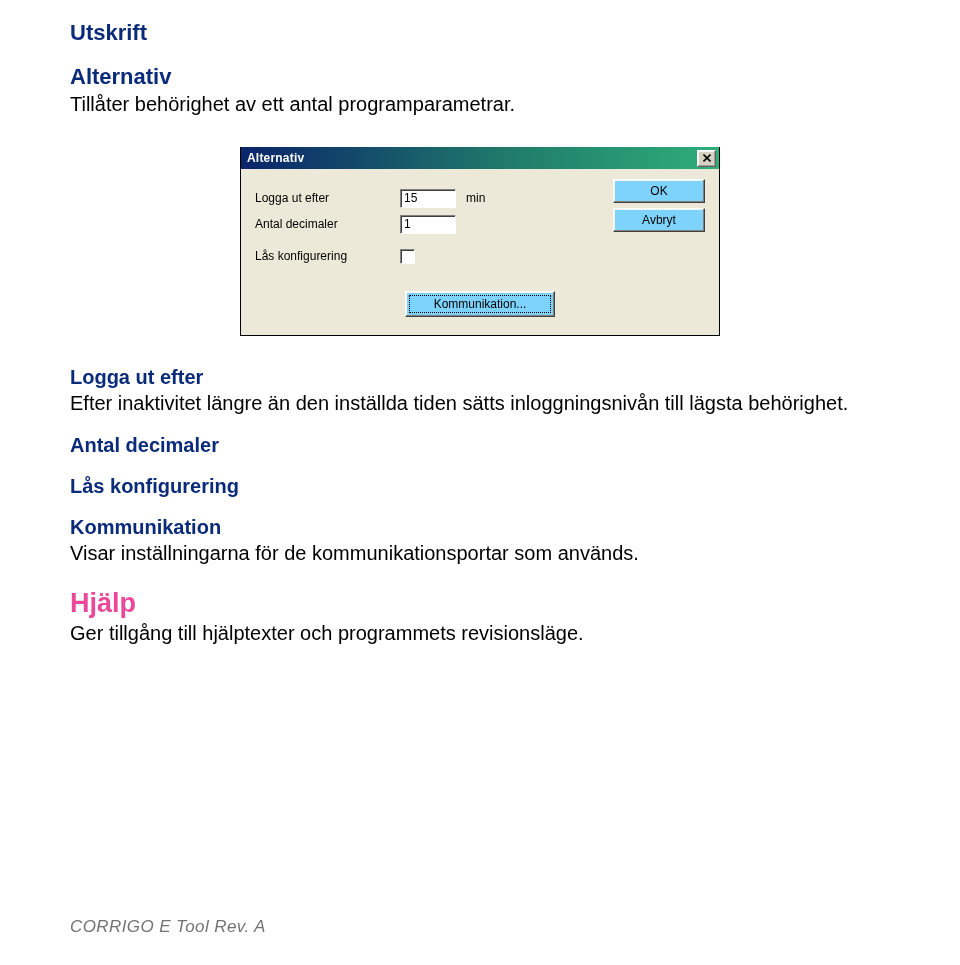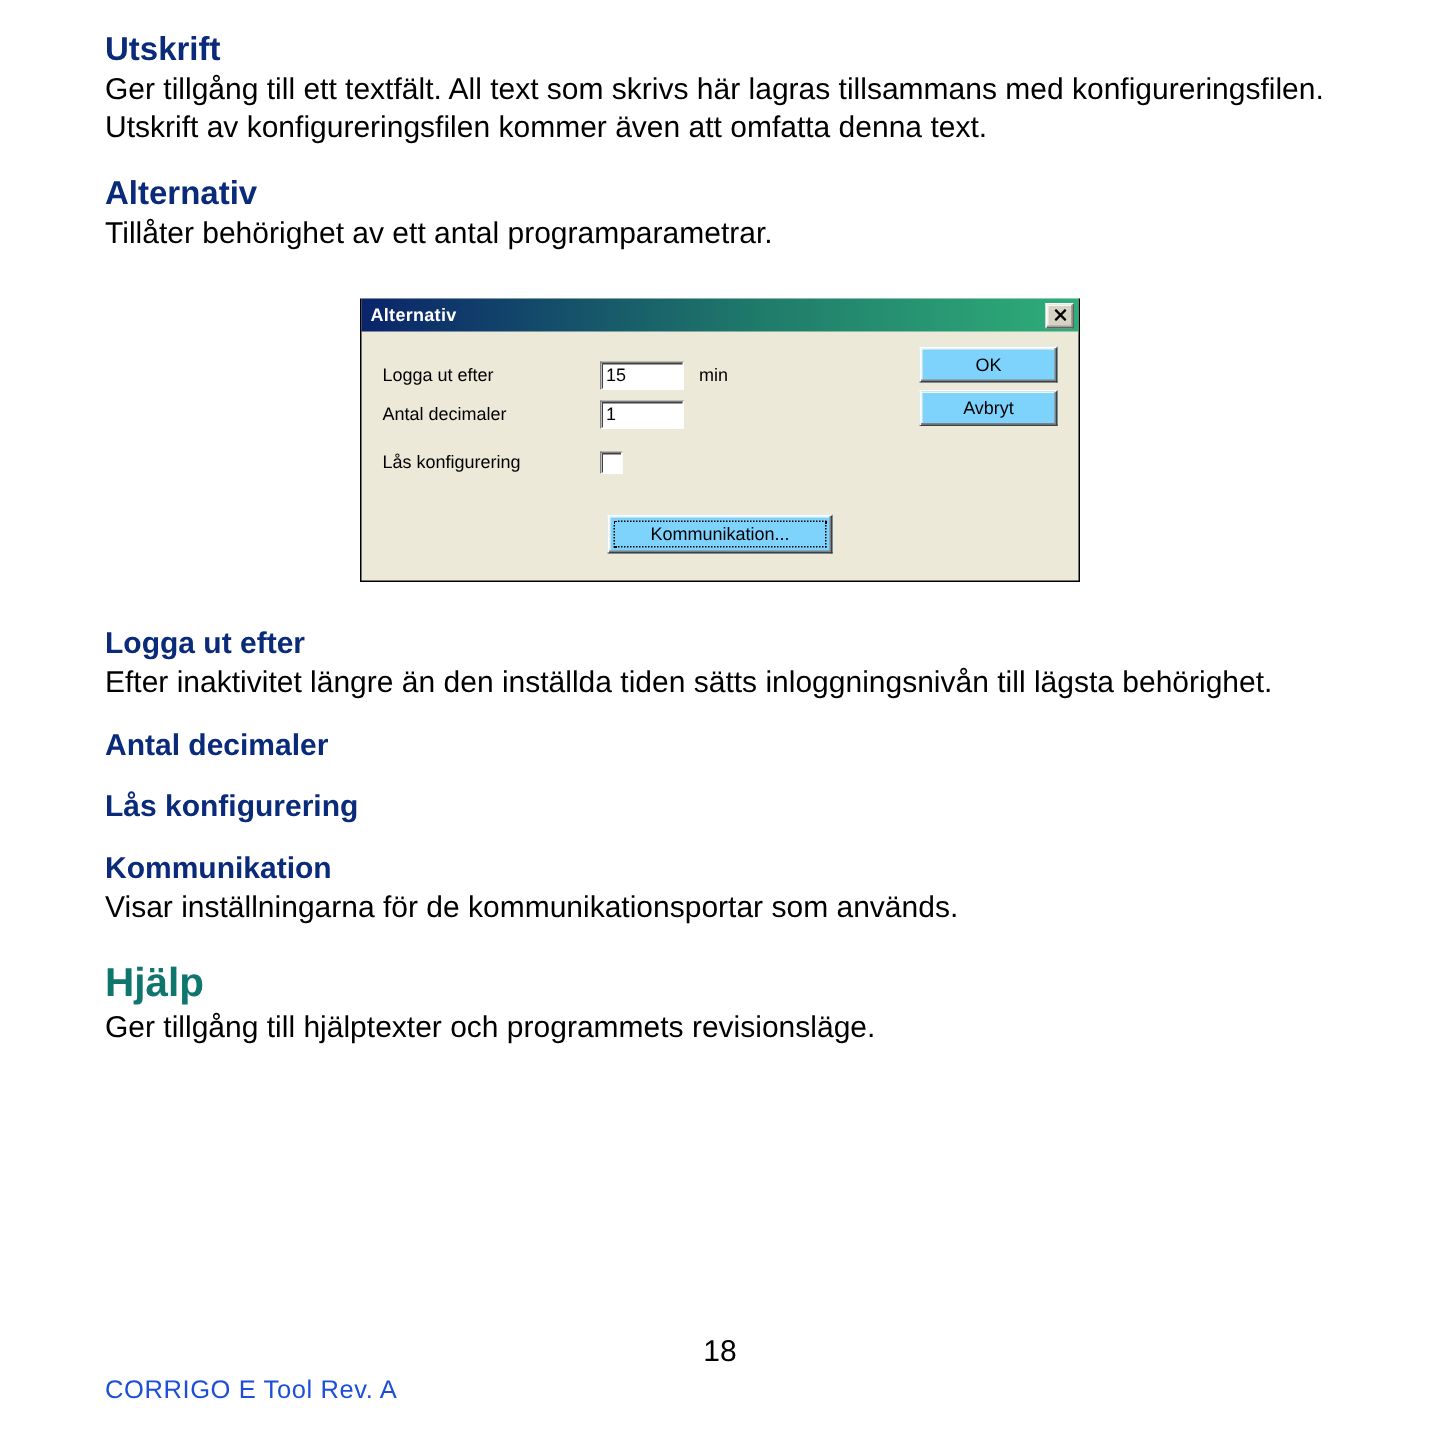--- a/index.html
+++ b/index.html
@@ -29,21 +29,21 @@
     font-size: 22px;
     margin: 18px 0 2px 0;
   }
   .sub-heading {
     color: #0a2a7a;
     font-weight: bold;
     font-size: 20px;
     margin: 18px 0 2px 0;
   }
   .big-heading {
-    color: #0f766e;
+    color: #ec4899;
     font-weight: bold;
     font-size: 27px;
     margin: 22px 0 2px 0;
   }
   .body-text {
     font-size: 20px;
     line-height: 1.25;
     margin: 0 0 8px 0;
   }
 
@@ -170,37 +170,37 @@
     justify-content: center;
   }
 
   .footer {
     position: absolute;
     bottom: 28px;
     left: 70px;
     right: 70px;
   }
   .footer-left {
+    font-style: italic;
     font-size: 17px;
-    color: #1d4ed8;
+    color: #737373;
     letter-spacing: 0.4px;
   }
   .page-number {
     text-align: center;
     font-size: 20px;
     margin-bottom: 4px;
   }
 </style>
 </head>
 <body>
 
 <div class="page">
 
   <h2 class="heading-blue">Utskrift</h2>
-  <p class="body-text">Ger tillgång till ett textfält. All text som skrivs här lagras tillsammans med konfigureringsfilen. Utskrift av konfigureringsfilen kommer även att omfatta denna text.</p>
 
   <h2 class="heading-sec">Alternativ</h2>
   <p class="body-text">Tillåter behörighet av ett antal programparametrar.</p>
 
   <div class="dialog-wrap">
     <div class="dialog">
       <div class="titlebar">
         <span class="title-text">Alternativ</span>
         <div class="close-btn">
           <svg width="8" height="8" viewBox="0 0 8 8">
@@ -245,17 +245,16 @@
 
   <h3 class="sub-heading">Lås konfigurering</h3>
 
   <h3 class="sub-heading">Kommunikation</h3>
   <p class="body-text">Visar inställningarna för de kommunikationsportar som används.</p>
 
   <h2 class="big-heading">Hjälp</h2>
   <p class="body-text">Ger tillgång till hjälptexter och programmets revisionsläge.</p>
 
   <div class="footer">
-    <div class="page-number">18</div>
     <div class="footer-left">CORRIGO E Tool  Rev. A</div>
   </div>
 
 </div>
 
 </body></html>

